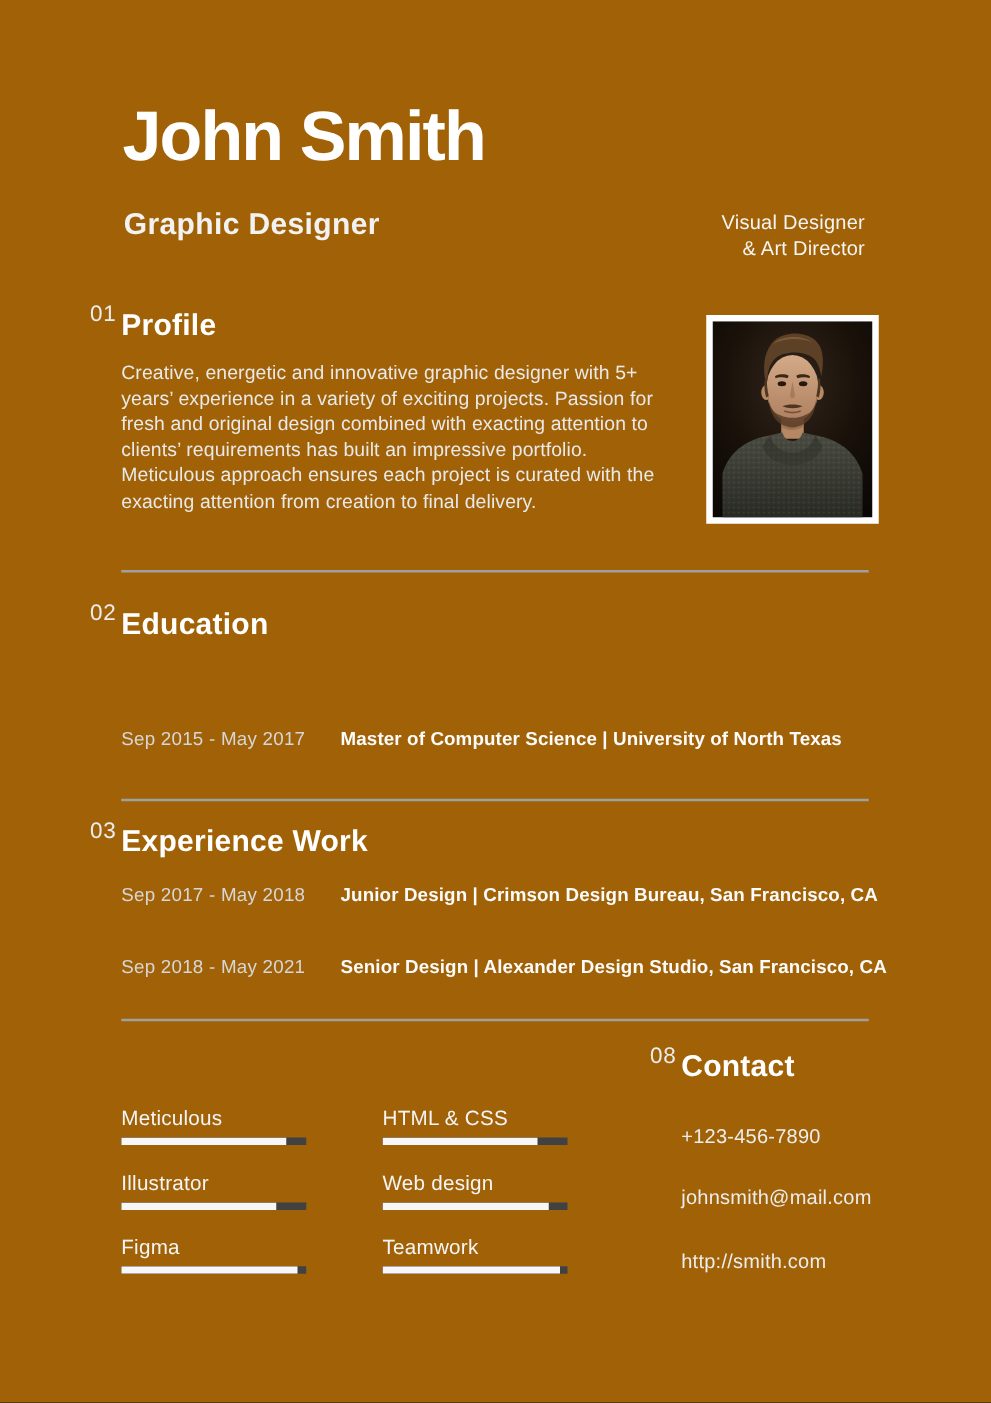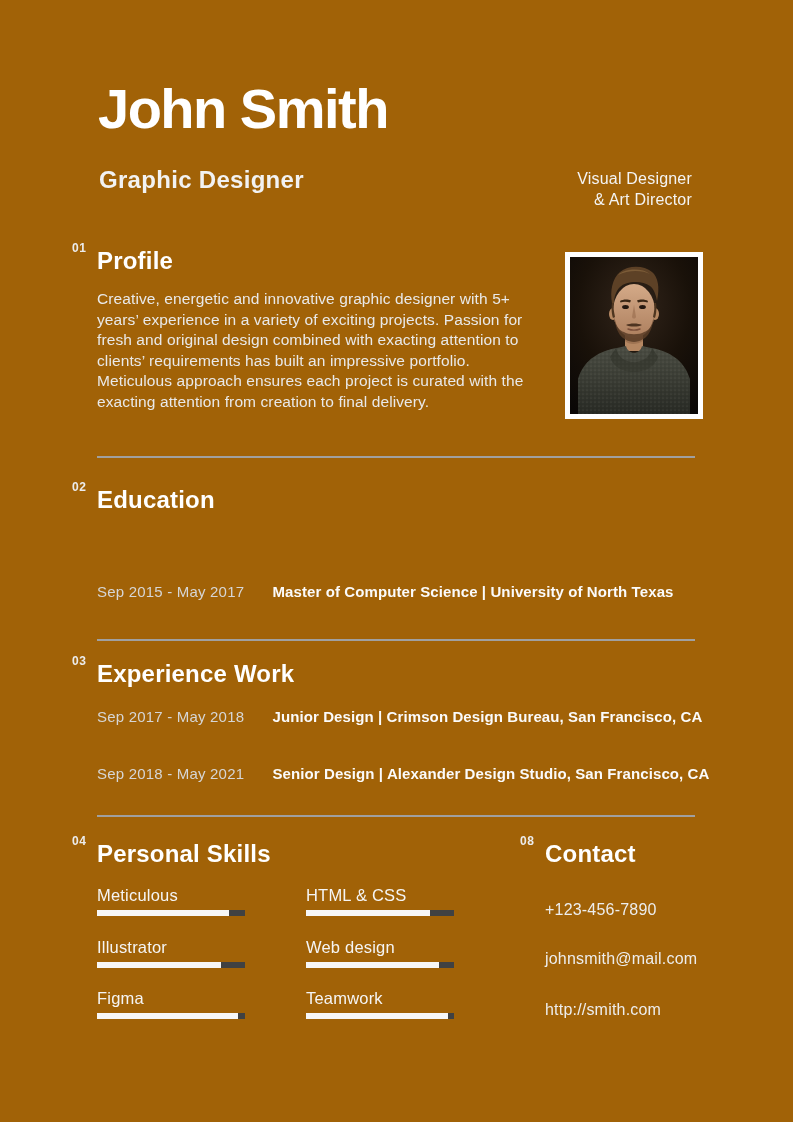--- a/index.html
+++ b/index.html
@@ -16,21 +16,21 @@
     position:absolute;left:99px;top:150px;
     font-size:24px;font-weight:700;letter-spacing:.3px;color:#f2f2f2;margin-top:16px;
   }
   .side-title{
     position:absolute;right:101px;top:168px;text-align:right;
     font-size:16px;line-height:21px;color:#f4f4f4;letter-spacing:.2px;margin-left:16px;
   }
   .sec-head{position:absolute;}
   .sec-num{
     position:absolute;left:-25px;top:-6px;
-    font-size:12px;font-weight:700;color:#ececec;letter-spacing:.5px;
+    font-size:18px;font-weight:400;color:#ececec;letter-spacing:.5px;
   }
   .sec-title{font-size:24px;font-weight:bold;color:#ffffff;letter-spacing:.2px;}
   .profile-text{
     position:absolute;left:97px;top:289px;width:450px;margin:0;
     font-size:15.5px;line-height:20.6px;color:#e9e9e9;letter-spacing:.1px;
   }
   .photo-frame{
     position:absolute;left:565px;top:252px;width:138px;height:167px;
     background:#ffffff;padding:5px;box-sizing:border-box;
   }
@@ -155,24 +155,20 @@
     <span class="period">Sep 2017 - May 2018</span>
     <span class="desc">Junior Design | Crimson Design Bureau, San Francisco, CA</span>
   </div>
   <div class="row" style="top:765px">
     <span class="period">Sep 2018 - May 2021</span>
     <span class="desc">Senior Design | Alexander Design Studio, San Francisco, CA</span>
   </div>
 
   <div class="divider" style="top:815px"></div>
 
-  <div class="sec-head" style="left:97px;top:840px">
-    <span class="sec-num">04</span>
-    <span class="sec-title">Personal Skills</span>
-  </div>
 
   <div class="skill" style="left:97px;top:886px">
     <div class="skill-label">Meticulous</div>
     <div class="skill-track">
       <div class="skill-fill" style="width: 89%;"></div>
     </div>
   </div>
   <div class="skill" style="left:97px;top:938px">
     <div class="skill-label">Illustrator</div>
     <div class="skill-track">

